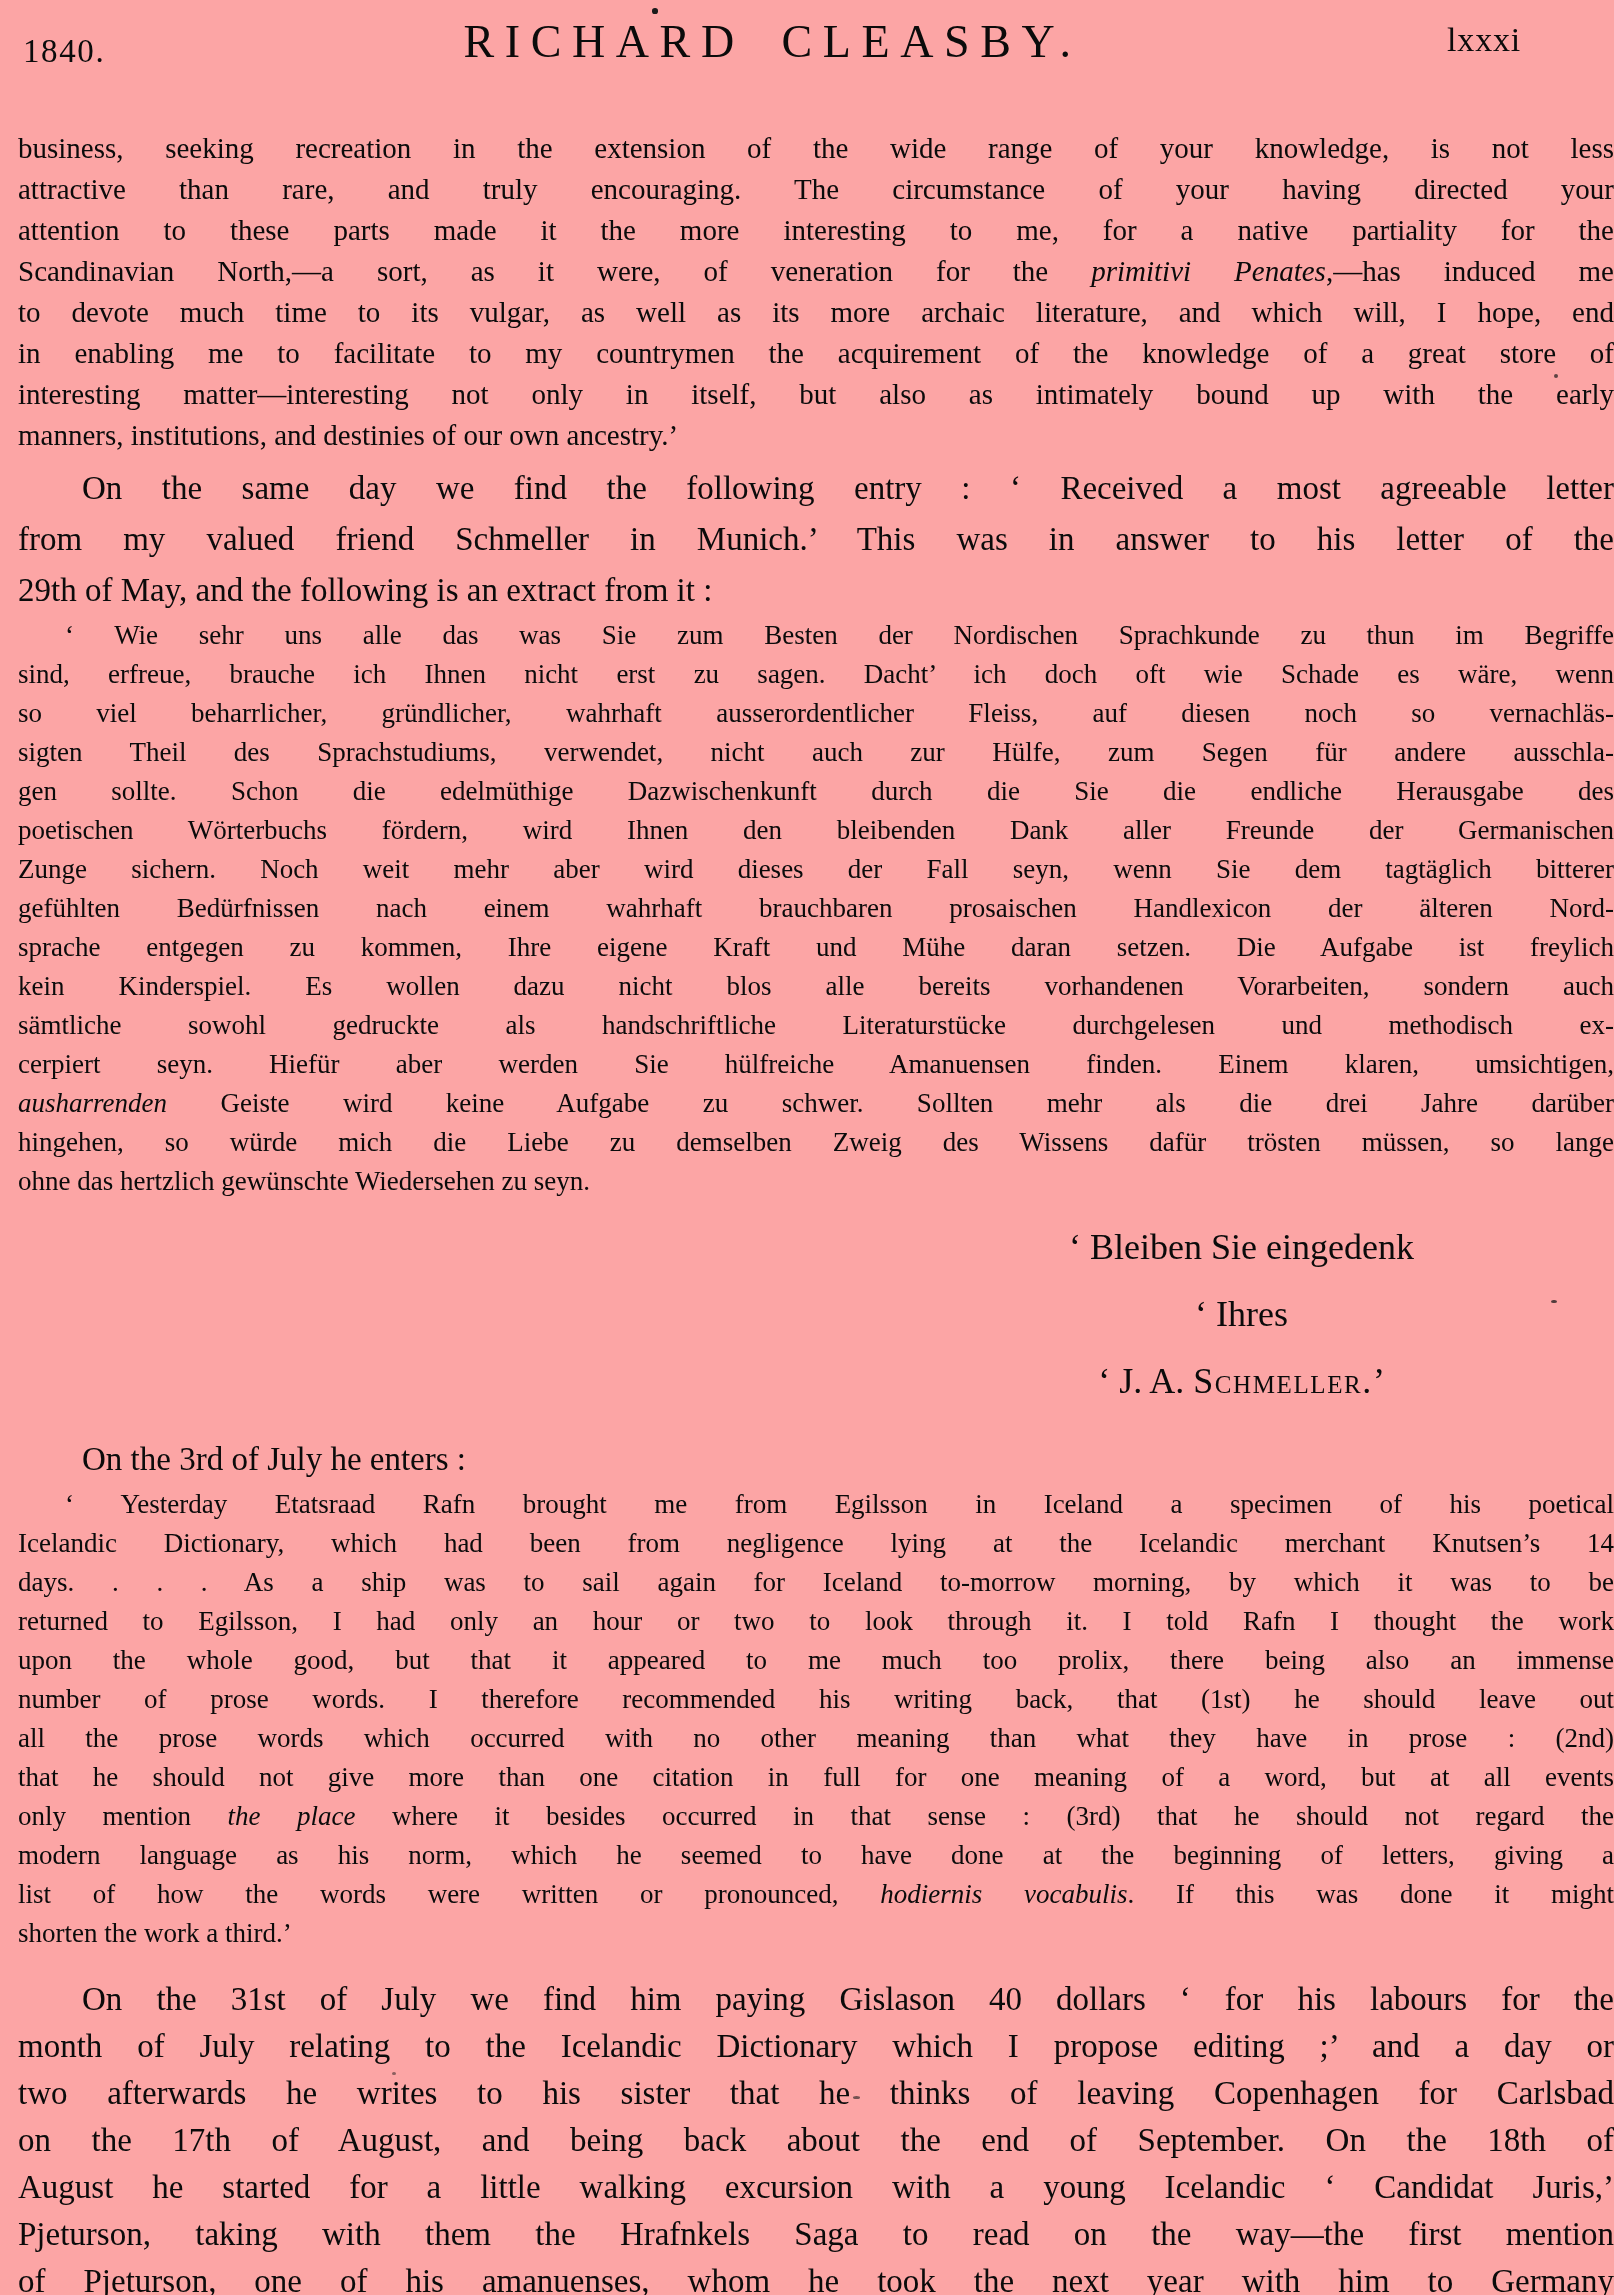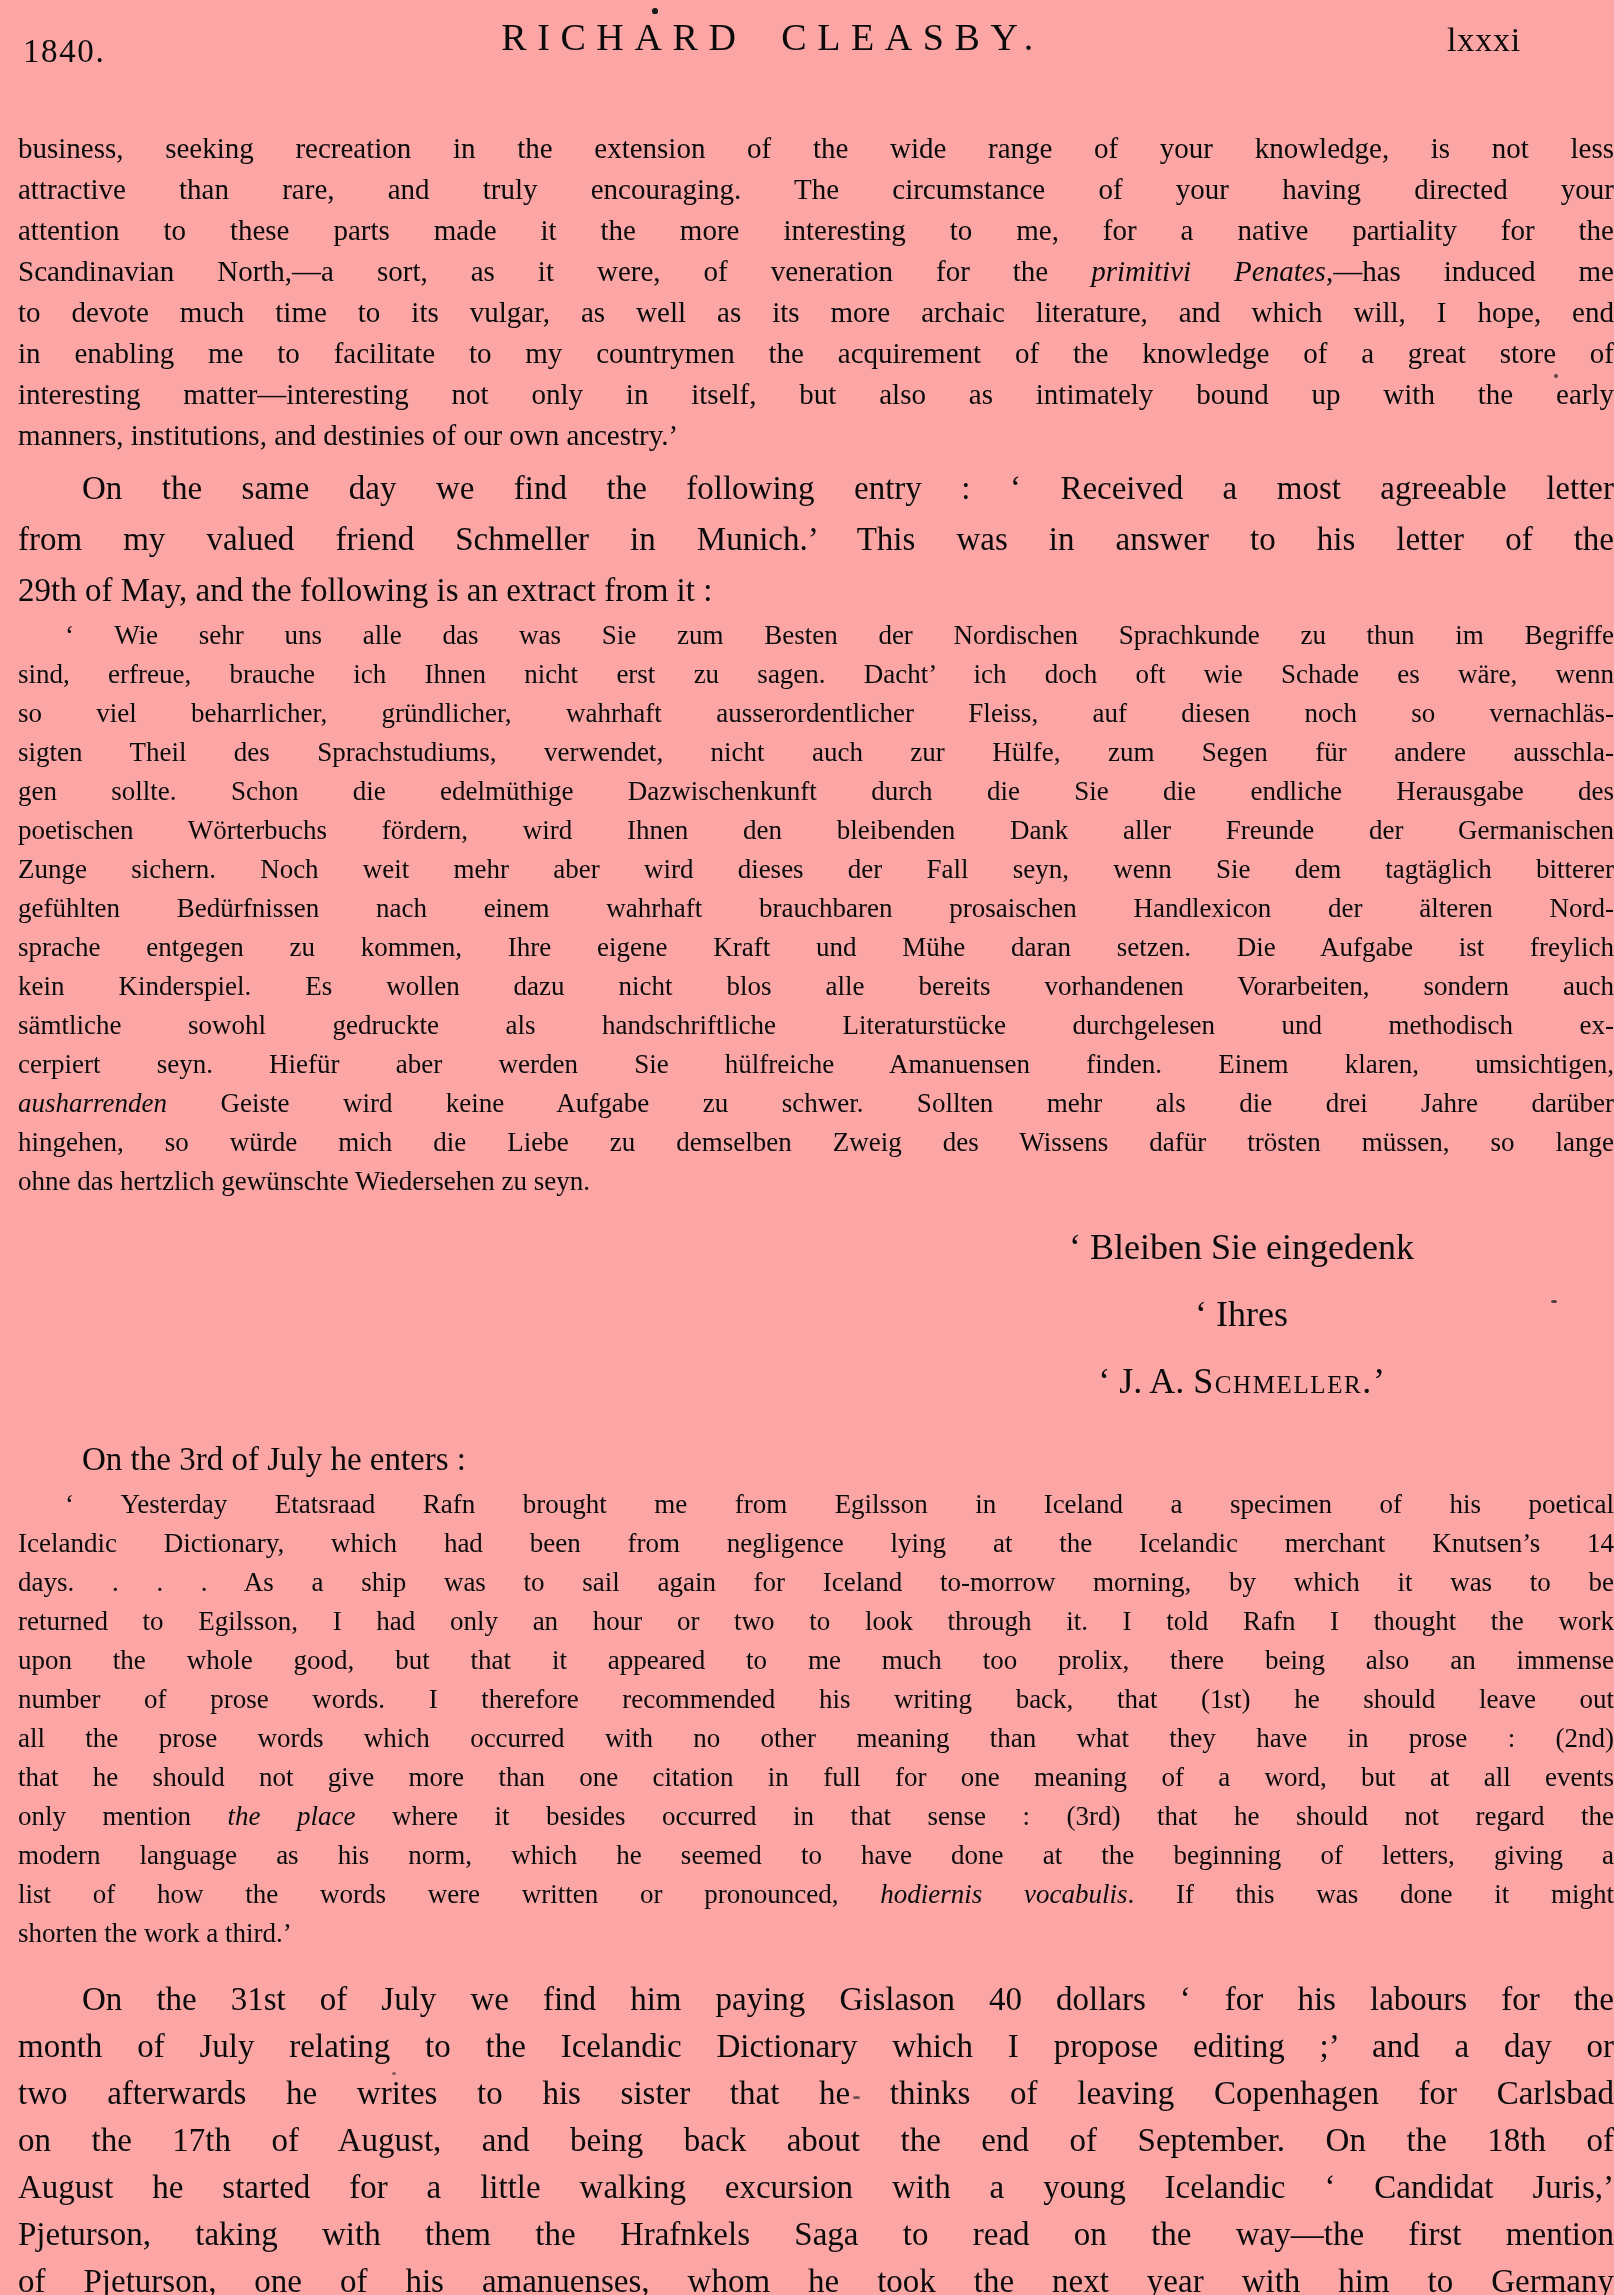--- a/index.html
+++ b/index.html
@@ -27,21 +27,21 @@
     top: 33px;
     font-size: 33px;
     letter-spacing: 1.6px;
   }
   .title {
     position: absolute;
     left: 27px;
     right: 96px;
     top: 14.7px;
     text-align: center;
-    font-size: 38px;
+    font-size: 46px;
     letter-spacing: 10.6px;
     word-spacing: 14.7px;
   }
   .folio {
     position: absolute;
     right: 93px;
     top: 21px;
     font-size: 34px;
     letter-spacing: 0.8px;
   }

